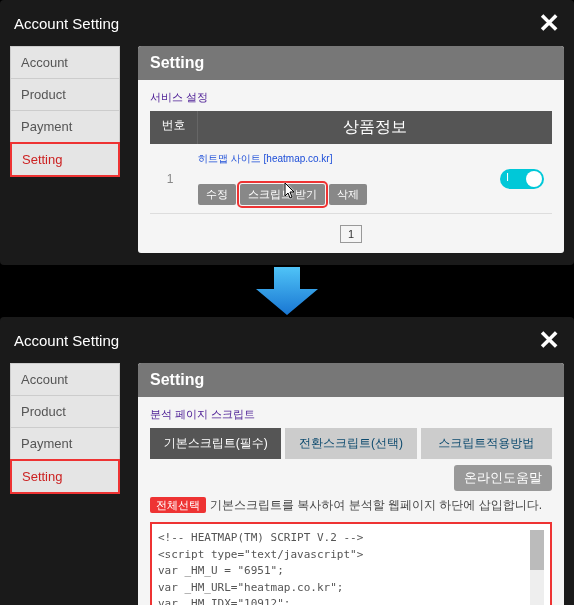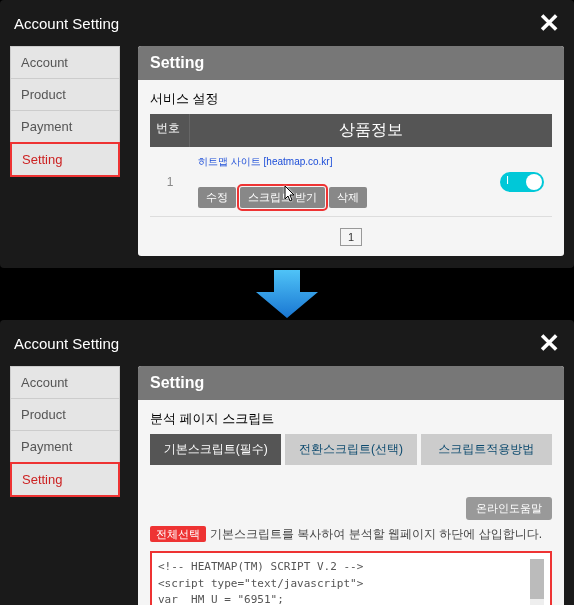--- a/index.html
+++ b/index.html
@@ -13,25 +13,25 @@
   .window-body { display: flex; gap: 18px; padding: 0 10px 12px 10px; }
   
   .sidebar { width: 110px; display: flex; flex-direction: column; gap: 0; }
   .sidebar-item { background: #e5e5e5; color: #555; font-size: 13px; padding: 8px 10px; border: 1px solid #ccc; border-bottom: none; cursor: pointer; }
   .sidebar-item:last-child { border-bottom: 1px solid #ccc; }
   .sidebar-item.active { border: 2px solid #e33; color: #c22; }
   
   .main { flex: 1; background: #f5f5f5; border-radius: 3px; padding: 0; overflow: hidden; }
   .main-header { background: #777; color: #fff; font-size: 16px; font-weight: bold; padding: 8px 12px; }
   .main-content { padding: 10px 12px; }
-  .section-title { color: #000000; font-size: 13px; margin-bottom: 6px; }
+  .section-title { color: #4c1d95; font-size: 11px; margin-bottom: 6px; }
   
   .table { width: 100%; }
   .thead { display: flex; background: #555; color: #fff; }
-  .th-num { width: 40px; padding: 6px; font-size: 12px; border-right: 1px solid #666; }
+  .th-num { width: 48px; text-align: center; padding: 6px; font-size: 12px; border-right: 1px solid #666; }
   .th-info { flex: 1; text-align: center; padding: 6px; font-size: 16px; }
   
   .trow { display: flex; align-items: center; background: #f5f5f5; border-bottom: 1px solid #ddd; padding: 8px 0; }
   .td-num { width: 40px; text-align: center; color: #888; font-size: 12px; }
   .td-info { flex: 1; padding-left: 8px; position: relative; }
   .site-name { color: #1d4ed8; font-size: 10px; margin-bottom: 18px; }
   .btn-row { display: flex; gap: 4px; align-items: center; }
   .mini-btn { background: #888; color: #fff; border: none; padding: 3px 8px; font-size: 11px; cursor: pointer; border-radius: 2px; }
   .mini-btn.hl { outline: 2px solid #e33; outline-offset: 1px; }
   .cursor { position: absolute; top: 30px; left: 90px; font-size: 18px; pointer-events: none; color:#000;}
@@ -45,21 +45,21 @@
   .page-num { display: inline-block; border: 1px solid #999; padding: 2px 7px; font-size: 11px; color: #333; cursor: pointer; }
   
   .arrow-down { text-align: center; margin: 2px 0; }
   .arrow-down svg { display: block; margin: 0 auto; }
   
   .tabs { display: flex; gap: 4px; margin-bottom: 6px; align-items: flex-end; }
   .tab { flex: 1; padding: 7px; text-align: center; font-size: 12px; background: #ccc; color: #0c4a6e; cursor: pointer; }
   .tab.active { background: #555; color: #fff; }
   
   .help-row { text-align: right; margin: 6px 0; }
-  .help-btn { background: #999; color: #fff; border: none; padding: 4px 10px; font-size: 11px; border-radius: 3px; cursor: pointer; margin-top: 26px; }
+  .help-btn { background: #999; color: #fff; border: none; padding: 4px 10px; font-size: 13px; border-radius: 3px; cursor: pointer; }
   
   .notice-row { font-size: 12px; color: #444; margin-bottom: 8px; }
   .badge { background: #e33; color: #fff; padding: 2px 6px; font-size: 11px; border-radius: 2px; margin-right: 4px; }
   
   .script-box { border: 2px solid #e33; padding: 6px; background: #fff; position: relative; display: flex;}
   .script-text { flex:1; font-family: monospace; font-size: 11px; color: #555; line-height: 1.5; white-space: pre-wrap; word-break: break-all; }
   .scrollbar { width: 14px; background: #eee; position: relative; }
   .scroll-thumb { position: absolute; top: 0; width: 100%; height: 40px; background: #bbb; }
 </style>
 </head>

